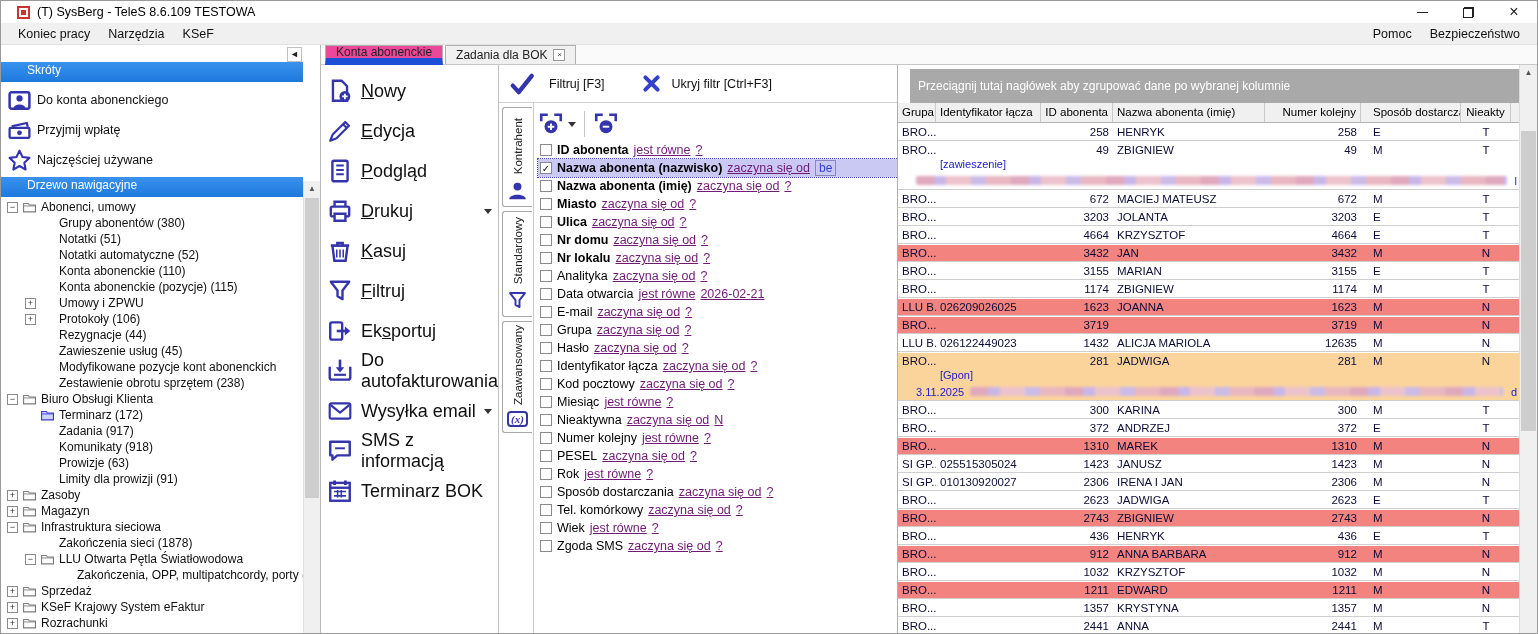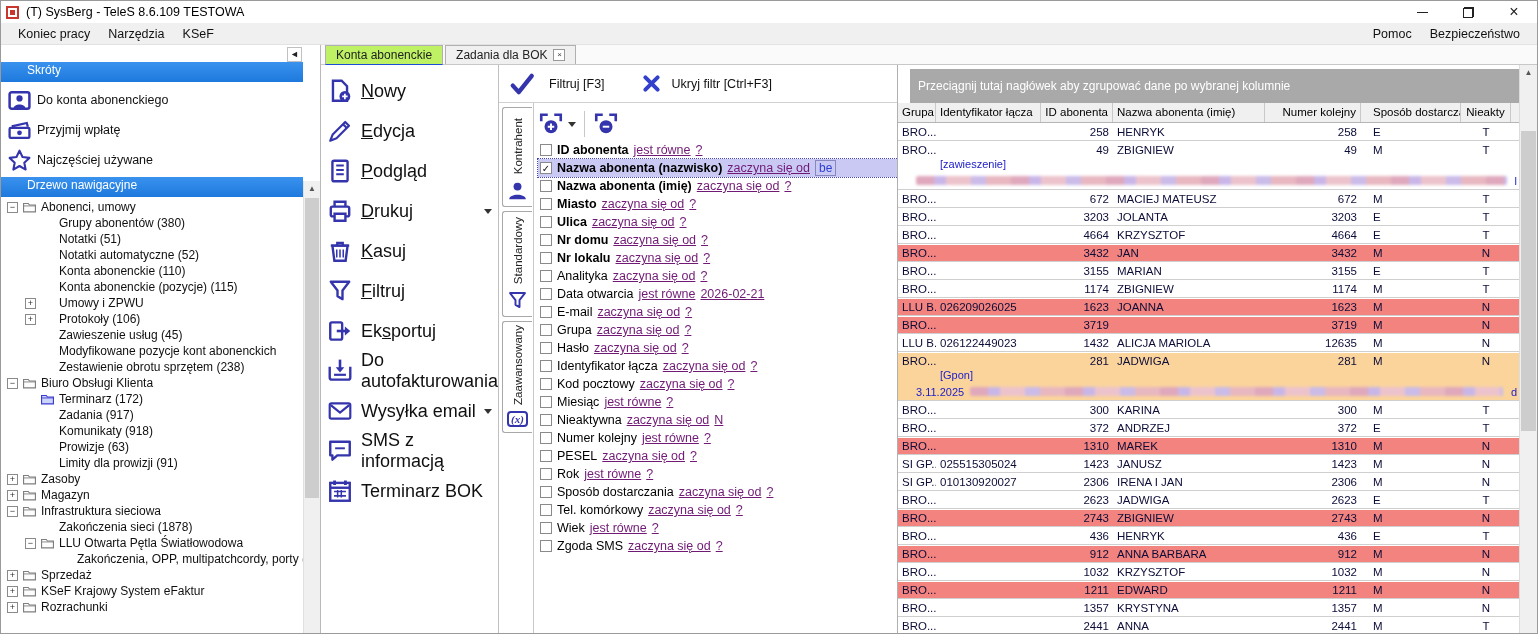--- a/index.html
+++ b/index.html
@@ -1,19 +1,19 @@
 <!DOCTYPE html>
 <html><head>
 <meta charset="utf-8">
 <style>
   html,body{margin:0;padding:0;background:#d8d8d8;font-family:"Liberation Sans","DejaVu Sans",sans-serif;}
   *{box-sizing:border-box;}
   #app{position:relative;width:1538px;height:634px;background:#fff;overflow:hidden;color:#111;border:1px solid #9a9a9a;}
   
-  .titlebar{height:22px;display:flex;align-items:center;background:#fff;padding-left:5px;}
+  .titlebar{height:22px;display:flex;align-items:center;background:#fff;padding-left:16px;}
   .appicon{width:13px;height:13px;border:2px solid #c8372d;position:relative;margin-right:7px;}
   .appicon::after{content:"";position:absolute;left:2px;top:2px;right:2px;bottom:2px;background:#c8372d;}
   .apptitle{font-size:12.5px;color:#000;}
   .wincontrols{margin-left:auto;display:flex;height:100%;}
   .winbtn{width:46px;display:flex;align-items:center;justify-content:center;color:#222;cursor:default;}
   .winbtn .minus{width:11px;height:1px;background:#222;display:block;}
   .restore-glyph{position:relative;width:11px;height:11px;display:block;}
   .restore-glyph::before{content:"";position:absolute;right:0;top:0;width:8px;height:8px;border:1px solid #222;}
   .restore-glyph::after{content:"";position:absolute;left:0;bottom:0;width:8px;height:8px;border:1px solid #222;background:#fff;}
   .close-glyph{font-size:16px;line-height:16px;}
@@ -38,21 +38,21 @@
   .spacer19{width:19px;flex:none;}
   .tico{width:19px;flex:none;color:#808080;display:flex;align-items:center;}
   
   .sb-scroll{position:absolute;top:136px;right:0;width:17px;bottom:0;background:#f0f0f0;border-left:1px solid #e0e0e0;}
   .sb-scroll .arr,.grid-scroll .arr{height:16px;text-align:center;font-size:8px;color:#555;line-height:16px;background:#f0f0f0;}
   .sb-scroll .thumb{position:absolute;top:17px;left:1px;right:1px;height:300px;background:#cdcdcd;}
   
   .content{position:relative;flex:1;background:#fff;}
   .tabstrip{height:20px;display:flex;align-items:flex-end;background:#fafafa;border-bottom:1px solid #c8c8c8;padding-left:4px;}
   .tab{height:19px;display:flex;align-items:center;padding:0 10px;font-size:12px;border:1px solid #b0b0b0;border-bottom:none;background:#f0f0f0;color:#222;margin-right:2px;}
-  .tab.active{background:#bef264;height:20px;margin-bottom:-1px;border-bottom:1px solid #1d4ed8;align-items:center;}
+  .tab.active{background:#ec4899;height:20px;margin-bottom:-1px;border-bottom:7px solid #1d4ed8;align-items:center;}
   .tabx{width:12px;height:12px;border:1px solid #999;font-size:8px;line-height:10px;text-align:center;margin-left:6px;color:#444;background:#fff;}
   .content-body{position:absolute;top:20px;left:0;right:0;bottom:0;display:flex;}
   
   .toolcol{width:177px;flex:none;padding:6px 0 0 6px;}
   .tbtn{display:flex;align-items:center;height:40px;color:#101010;font-size:18px;position:relative;}
   .tbtn .ic{width:34px;height:27px;color:#3434ac;flex:none;display:flex;align-items:center;}
   .tbtn u{text-decoration:underline;}
   .ddarrow{position:absolute;right:6px;width:0;height:0;border-left:4px solid transparent;border-right:4px solid transparent;border-top:5px solid #333;}
   
   .filterpanel{width:400px;flex:none;border-left:1px solid #c0c0c0;border-right:1px solid #b0b0b0;position:relative;background:#fff;}
@@ -204,20 +204,25 @@
             <span>Umowy i ZPWU</span>
           </div>
           <div class="titem" style="padding-left: 24px;">
             <span class="exp">+</span>
             <span class="spacer19"></span>
             <span>Protokoły (106)</span>
           </div>
           <div class="titem" style="padding-left: 24px;">
             <span class="spacer15"></span>
             <span class="spacer19"></span>
+            <span>Rezygnacje (44)</span>
+          </div>
+          <div class="titem" style="padding-left: 24px;">
+            <span class="spacer15"></span>
+            <span class="spacer19"></span>
             <span>Zawieszenie usług (45)</span>
           </div>
           <div class="titem" style="padding-left: 24px;">
             <span class="spacer15"></span>
             <span class="spacer19"></span>
             <span>Modyfikowane pozycje kont abonenckich</span>
           </div>
           <div class="titem" style="padding-left: 24px;">
             <span class="spacer15"></span>
             <span class="spacer19"></span>

